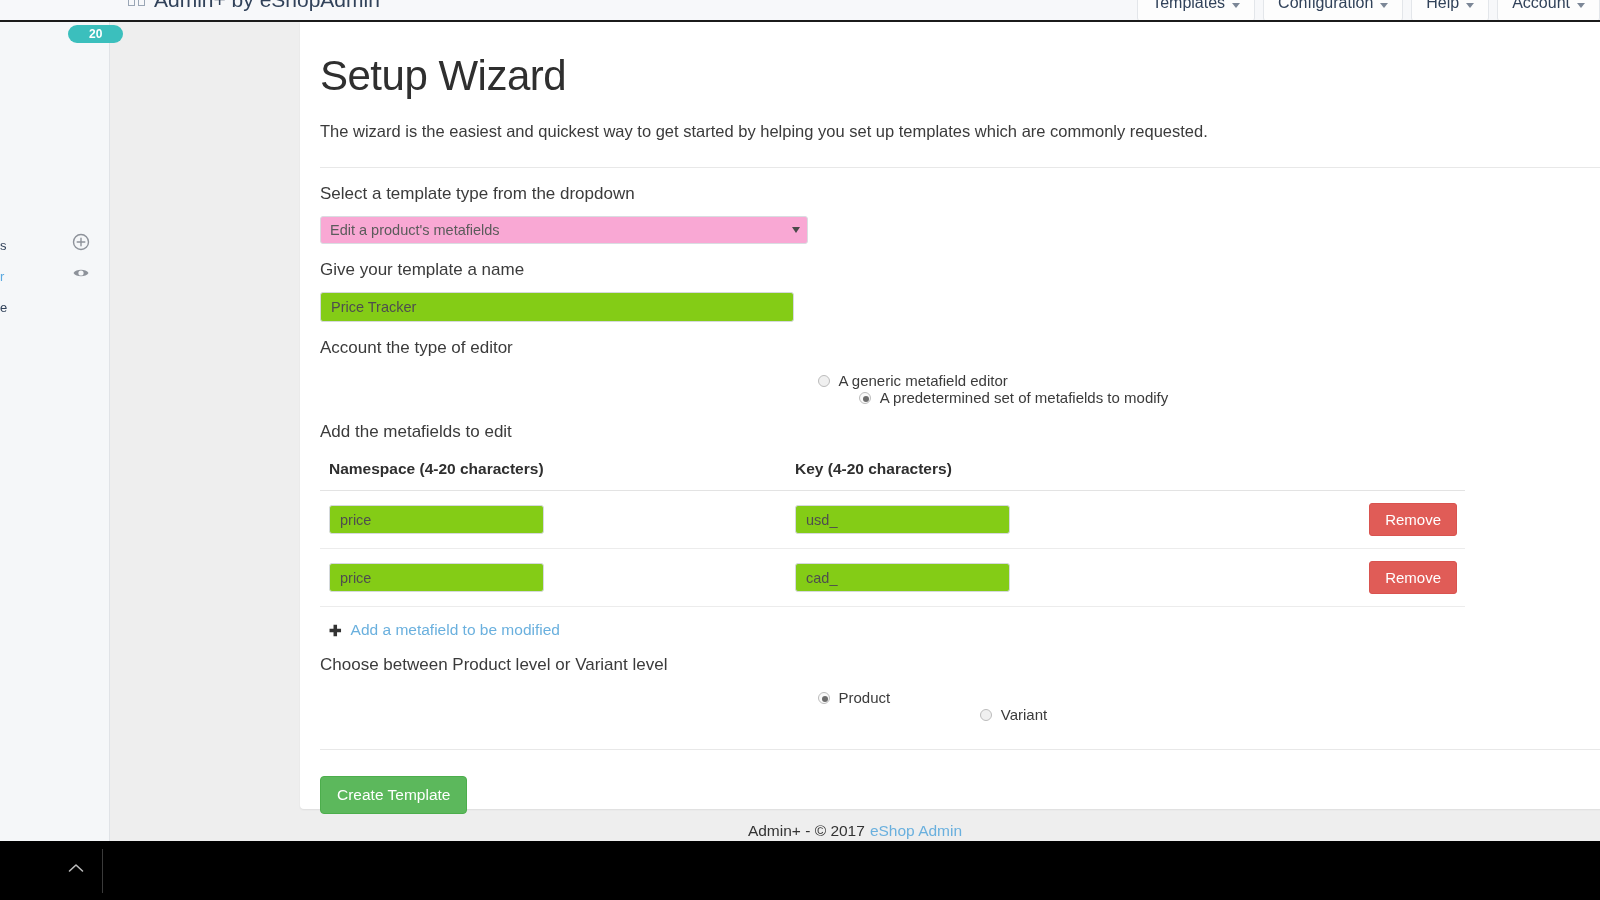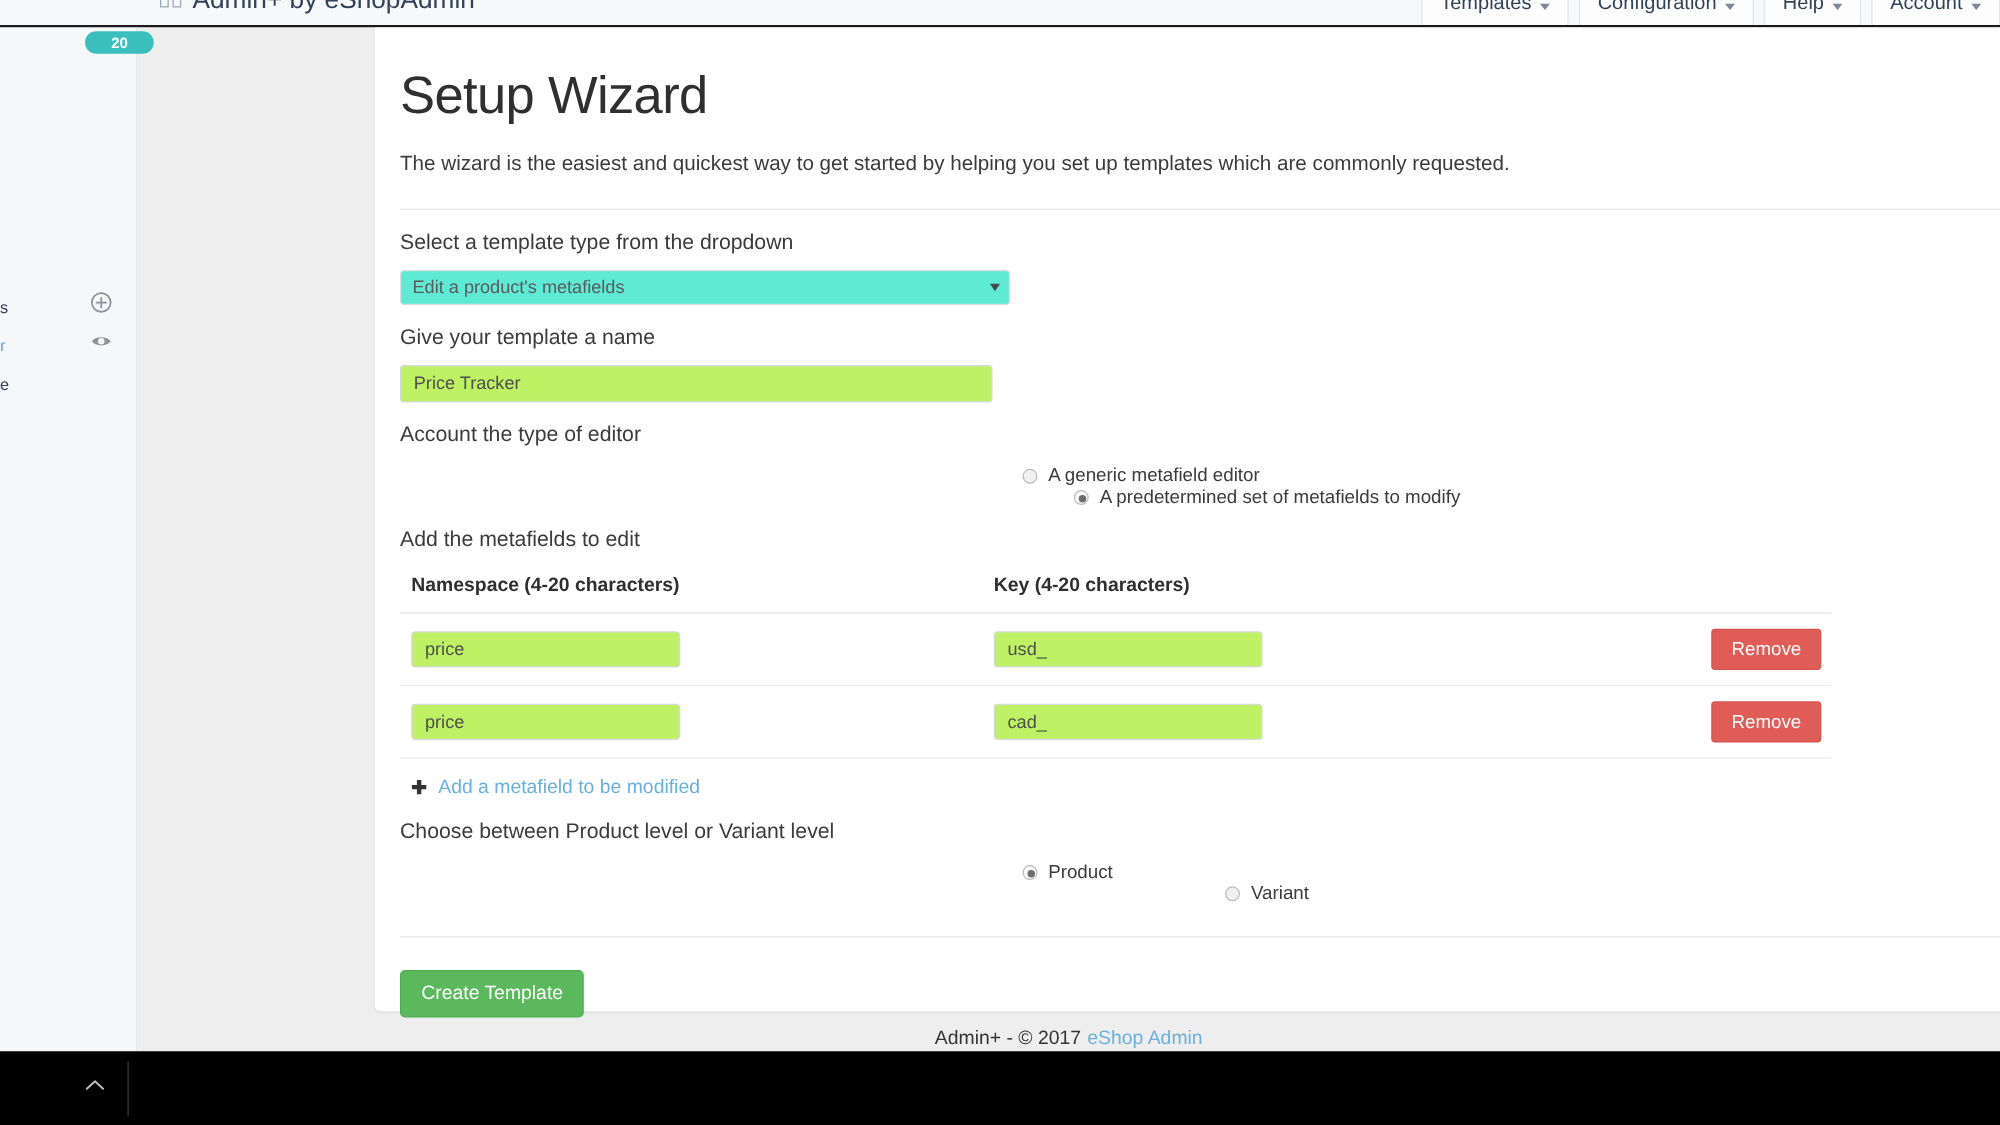--- a/index.html
+++ b/index.html
@@ -96,37 +96,37 @@
   }
 
   .field-label {
     font-size: 17px; color: #3b3b3b; margin-top: 16px; display: block;
   }
 
   .select-wrap {
     position: relative; width: 488px; margin-top: 12px;
   }
   .select-box {
-    width: 100%; height: 28px; background: #5eead4;
+    width: 100%; height: 28px; background: #f9a8d4;
     border: 1px solid #d9dde1; border-radius: 3px;
     font-size: 14.5px; color: #5b5b5b;
     padding: 0 24px 0 9px; line-height: 26px;
     white-space: nowrap; overflow: hidden; text-overflow: ellipsis;
   }
   .select-arrow {
     position: absolute; right: 8px; top: 11px;
     width: 0; height: 0; border-left: 4.5px solid transparent;
     border-right: 4.5px solid transparent; border-top: 6px solid #4a4a4a;
   }
 
   input.text-field {
     display: block; margin-top: 12px;
     width: 474px; height: 30px;
     border: 1px solid #d5d9dd; border-radius: 3px;
-    background: #bef264; font-size: 14.5px; color: #4e4e4e;
+    background: #84cc16; font-size: 14.5px; color: #4e4e4e;
     padding: 0 10px; font-family: "Liberation Sans", sans-serif;
   }
   input.sm-field {
     width: 215px; height: 29px;
   }
 
   .radio-row {
     display: flex; margin-top: 14px; align-items: center;
     padding-left: 34px;
     flex-direction: column;

